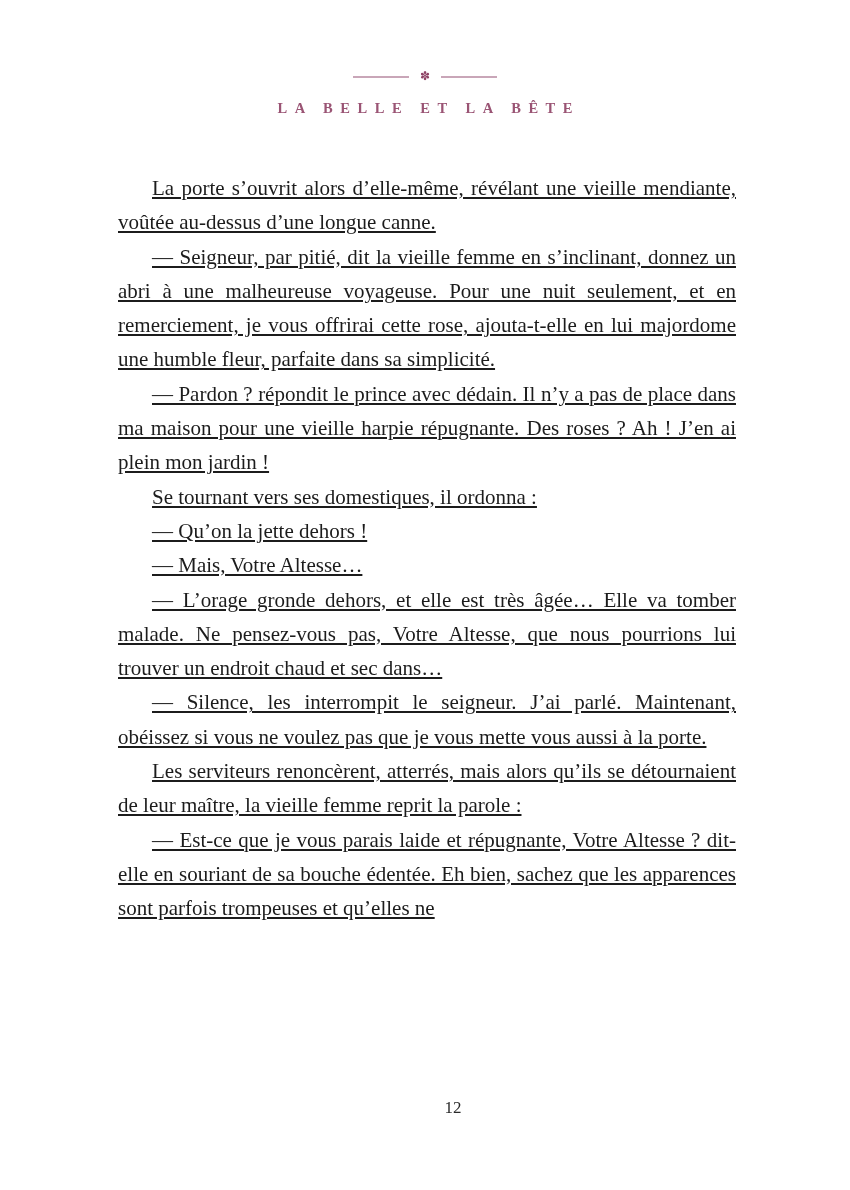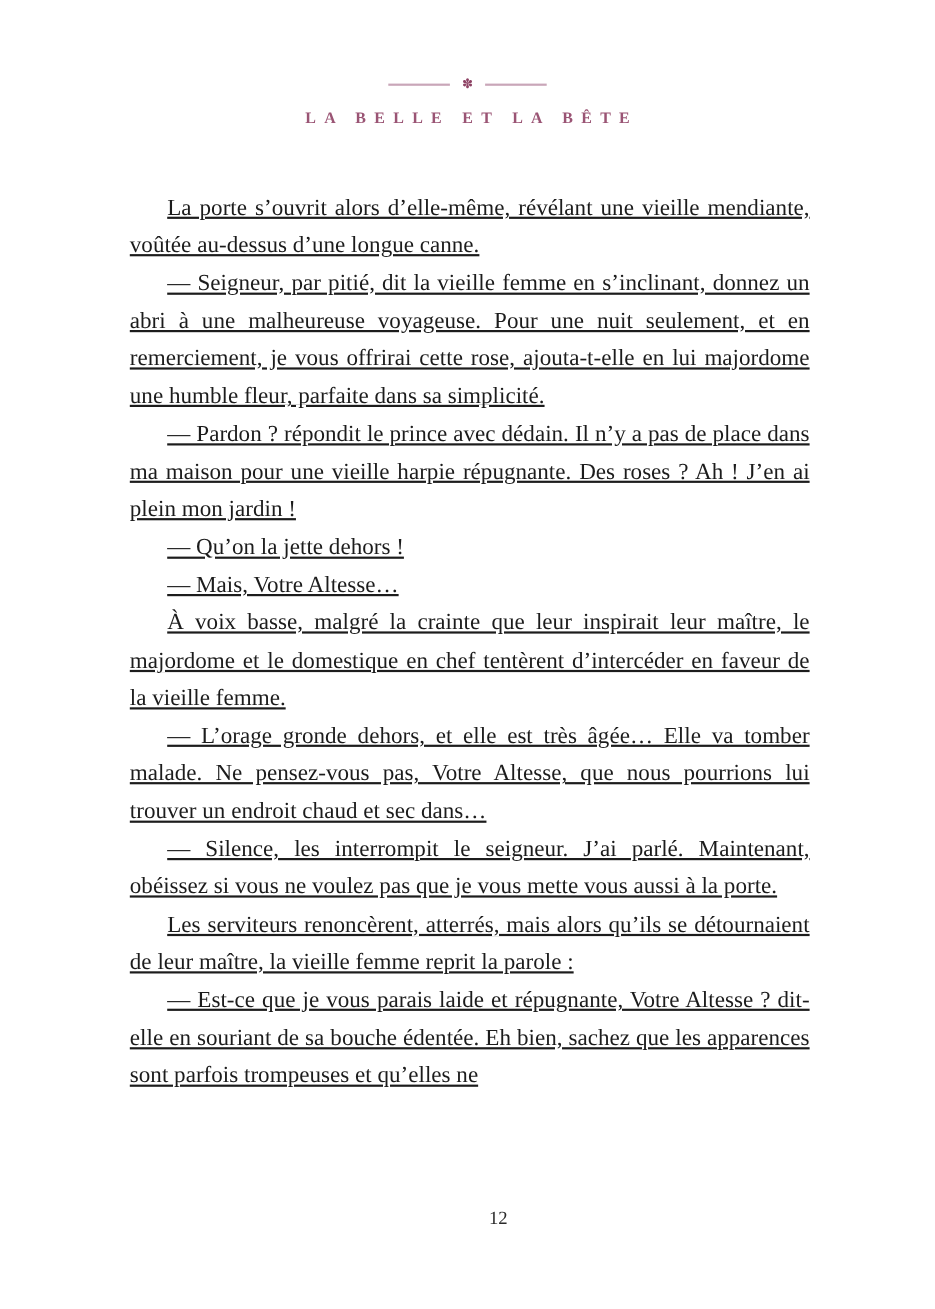--- a/index.html
+++ b/index.html
@@ -91,23 +91,23 @@
     <span class="orn-glyph">✽</span>
     <span class="orn-line"></span>
   </div>
 
   <h1 class="chapter-title">LA BELLE ET LA BÊTE</h1>
 
   <div class="textblock">
     <p>La porte s’ouvrit alors d’elle-même, révélant une vieille mendiante, voûtée au-dessus d’une longue canne.</p>
     <p>— Seigneur, par pitié, dit la vieille femme en s’inclinant, donnez un abri à une malheureuse voyageuse. Pour une nuit seulement, et en remerciement, je vous offrirai cette rose, ajouta-t-elle en lui majordome une humble fleur, parfaite dans sa simplicité.</p>
     <p>— Pardon&nbsp;? répondit le prince avec dédain. Il n’y a pas de place dans ma maison pour une vieille harpie répugnante. Des roses&nbsp;? Ah&nbsp;! J’en ai plein mon jardin&nbsp;!</p>
+    <p>Se tournant vers ses domestiques, il ordonna&nbsp;:</p>
     <p>— Qu’on la jette dehors&nbsp;!</p>
     <p>— Mais, Votre Altesse…</p>
-    <p>À voix basse, malgré la crainte que leur inspirait leur maître, le majordome et le domestique en chef tentèrent d’intercéder en faveur de la vieille femme.</p>
     <p>— L’orage gronde dehors, et elle est très âgée… Elle va tomber malade. Ne pensez-vous pas, Votre Altesse, que nous pourrions lui trouver un endroit chaud et sec dans…</p>
     <p>— Silence, les interrompit le seigneur. J’ai parlé. Maintenant, obéissez si vous ne voulez pas que je vous mette vous aussi à la porte.</p>
     <p>Les serviteurs renoncèrent, atterrés, mais alors qu’ils se détournaient de leur maître, la vieille femme reprit la parole&nbsp;:</p>
     <p>— Est-ce que je vous parais laide et répugnante, Votre Altesse&nbsp;? dit-elle en souriant de sa bouche édentée. Eh bien, sachez que les apparences sont parfois trompeuses et qu’elles ne</p>
   </div>
 
   <div class="page-number">12</div>
 
 </div>
 

